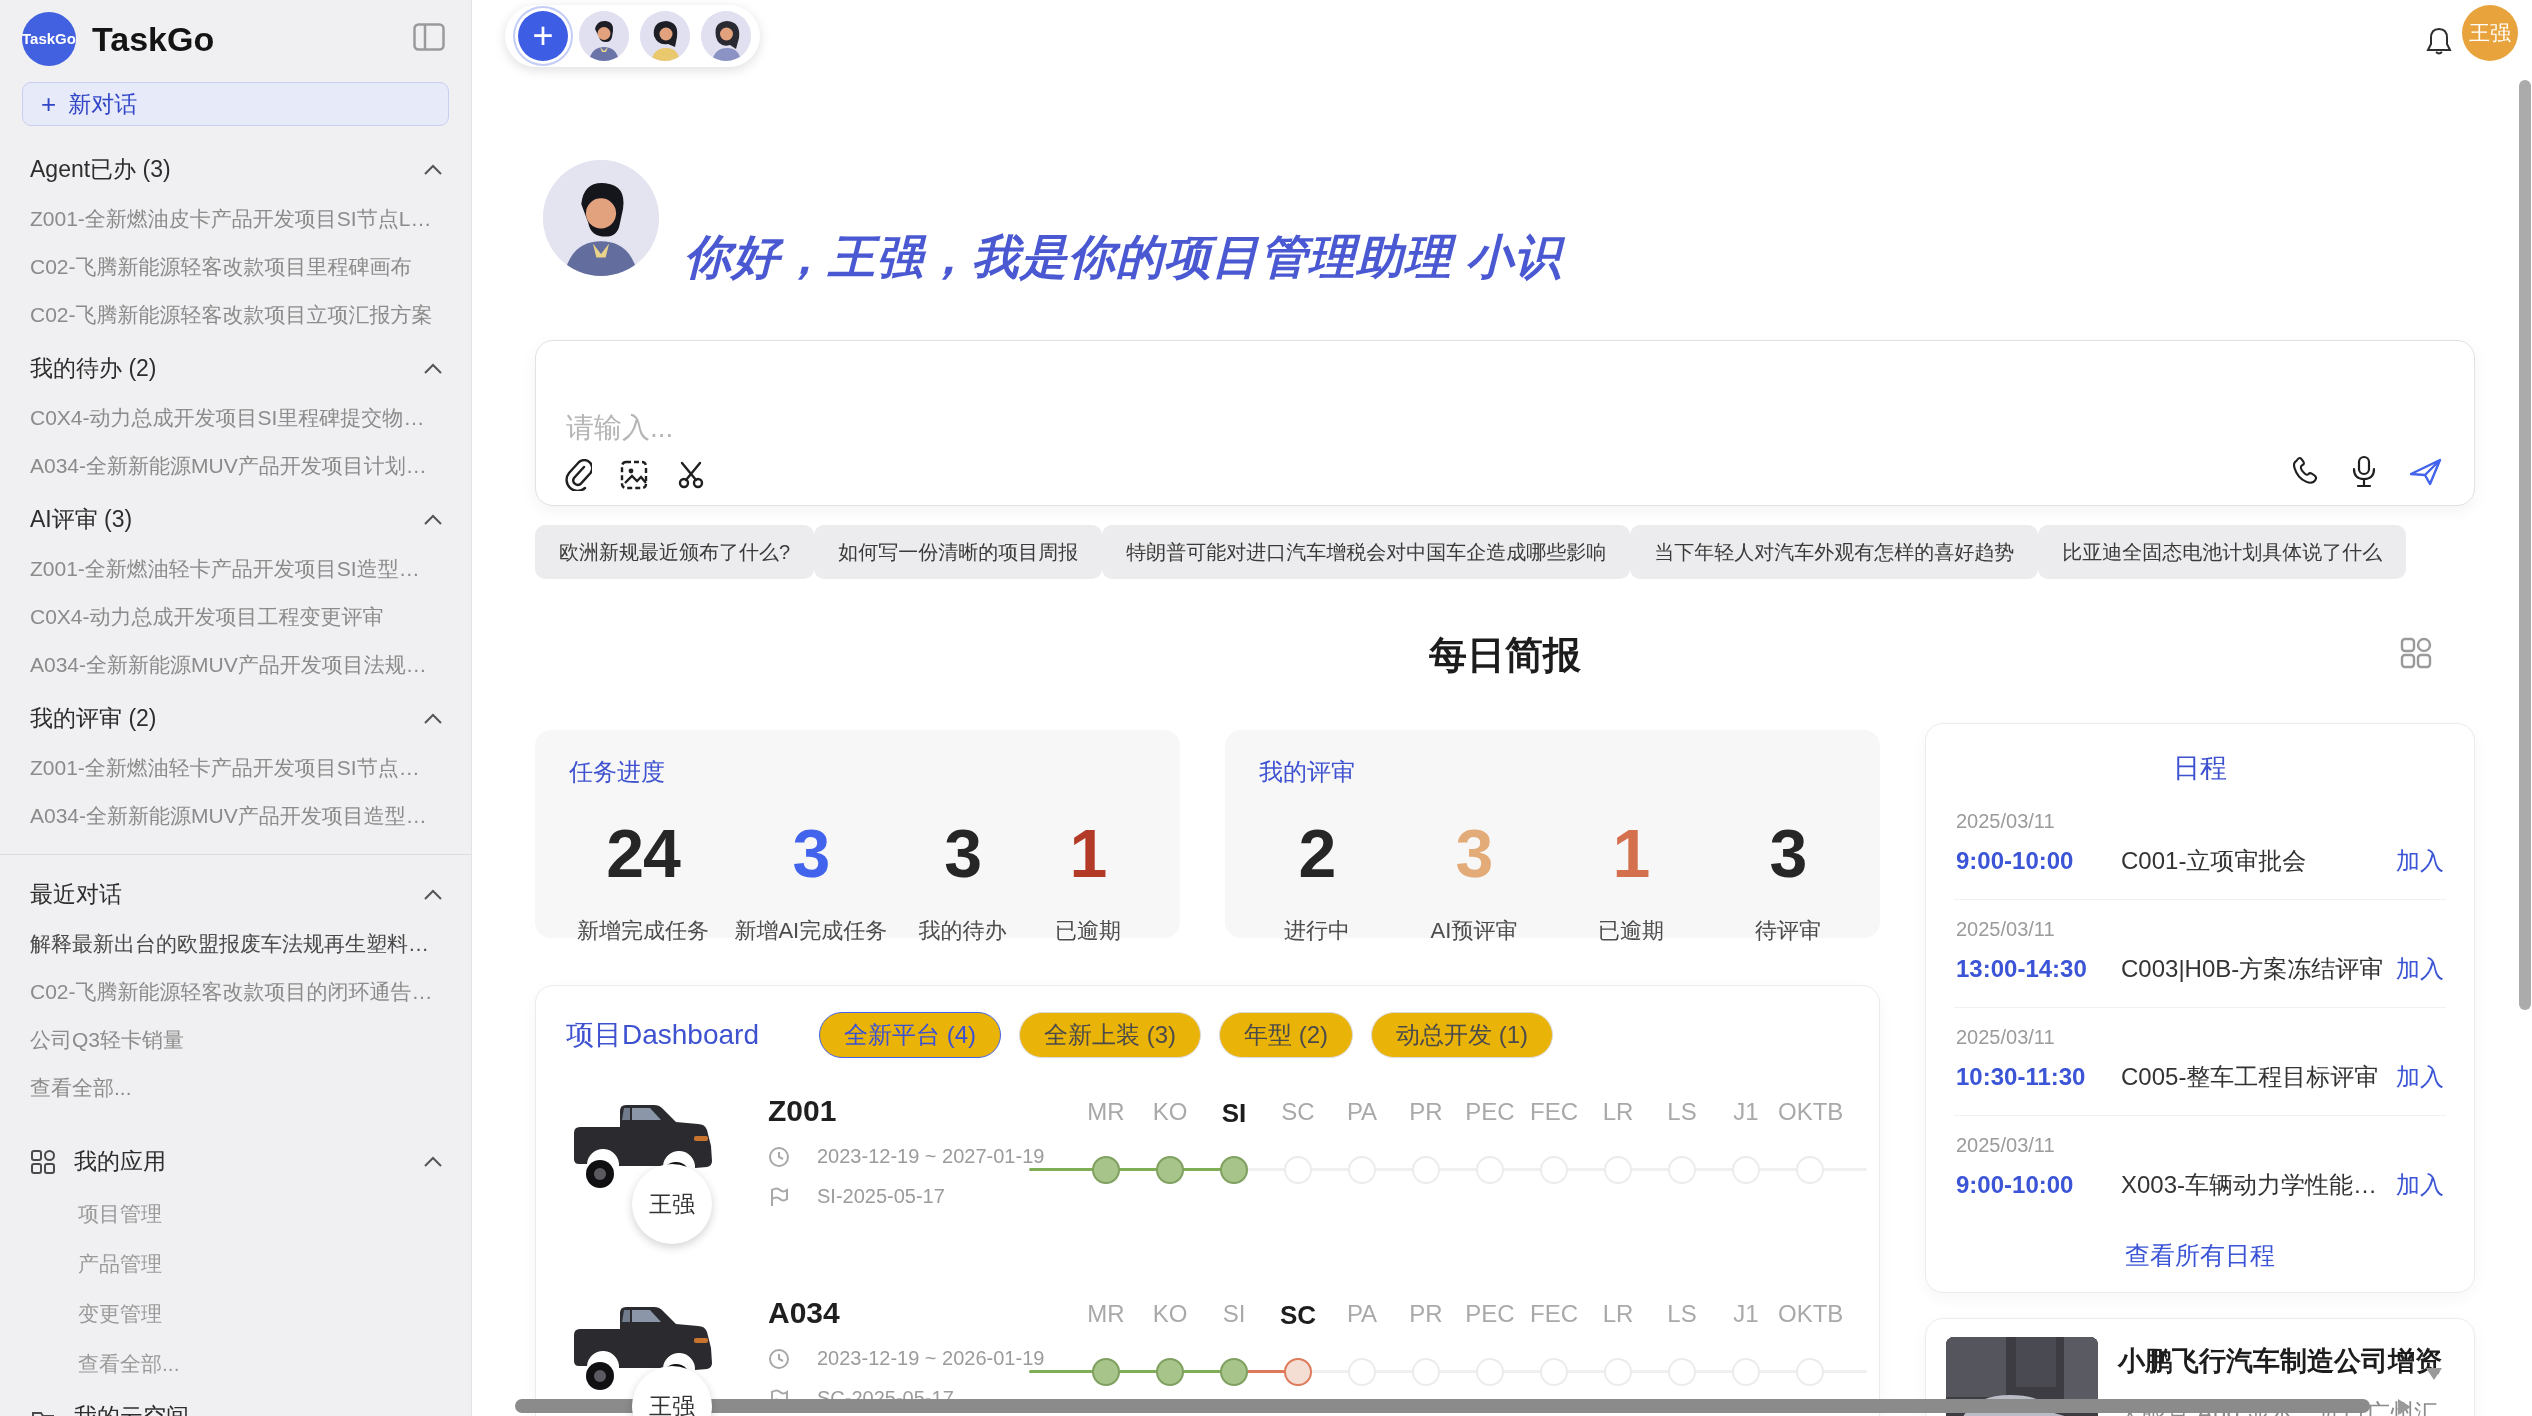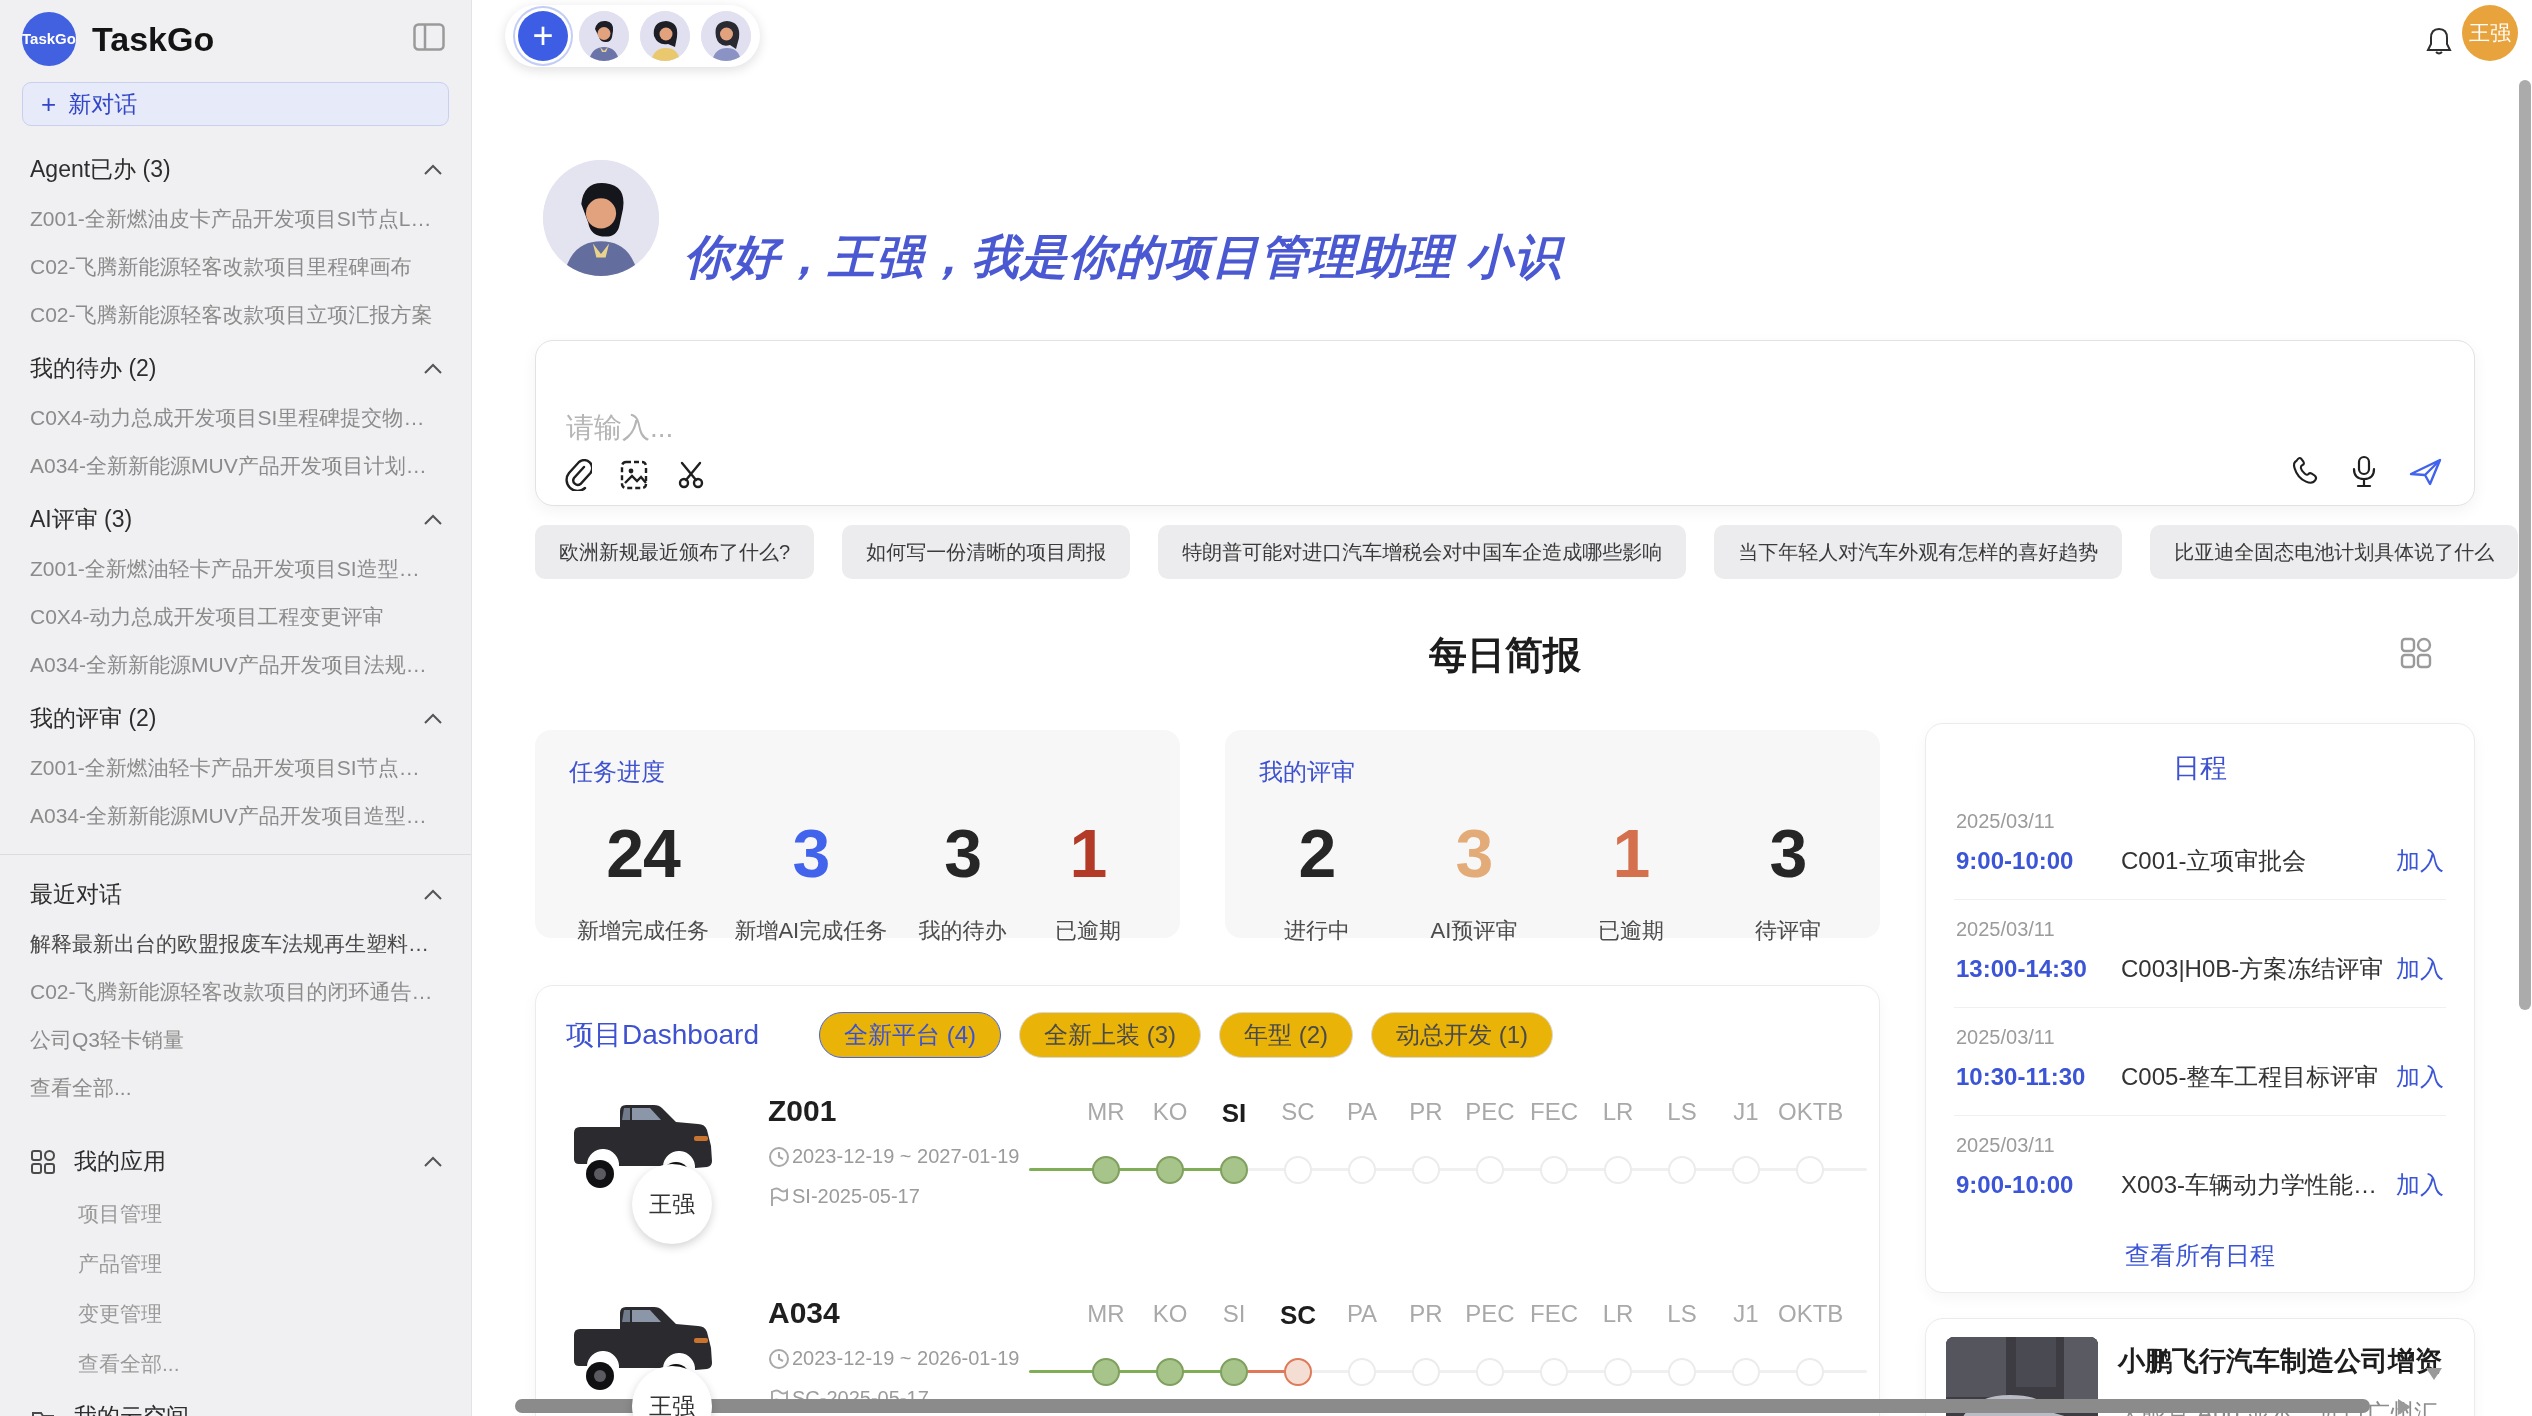--- a/index.html
+++ b/index.html
@@ -57,21 +57,21 @@
   .input-card { position:absolute; left:535px; top:340px; width:1940px; height:166px;
                 background:#fff; border:1px solid #e2e2e5; border-radius:18px;
                 box-shadow:0 5px 16px rgba(0,0,0,.05); }
   .input-ph { position:absolute; left:30px; top:68px; font-size:28px; color:#b5b5b5; }
   .input-left-icons { position:absolute; left:26px; bottom:14px; display:flex; gap:26px; align-items:center; }
   .input-right-icons { position:absolute; right:30px; bottom:16px; display:flex; gap:30px; align-items:center; }
   .icon-btn { cursor:pointer; display:flex; }
 
   
   .chips { position:absolute; left:535px; top:525px; width:1556px; display:flex;
-           justify-content:space-between;gap:28px; }
+           justify-content:space-between; }
   .chip { height:54px; background:#ececee; border-radius:10px; display:flex; align-items:center;
           padding:0 24px; font-size:20px; color:#3a3a3a; white-space:nowrap; cursor:pointer; }
 
   
   .briefing-head { position:absolute; left:535px; top:630px; width:1940px; height:50px; }
   .briefing-title { text-align:center; font-size:38px; font-weight:bold; color:#1c1c1c; }
   .briefing-grid-icon { position:absolute; right:42px; top:6px; cursor:pointer; }
 
   .stat-card { position:absolute; top:730px; height:208px; background:#f7f7f8;
                border-radius:16px; padding:26px 34px; }
@@ -110,21 +110,21 @@
          cursor:pointer; white-space:nowrap; }
   .tab.active { border-color:#4263eb; color:#3b51d4; }
   .project-row { display:flex; margin-top:30px; position:relative; height:172px; }
   .truck-wrap { width:160px; position:relative; flex:none; }
   .owner-badge { position:absolute; left:66px; top:76px; width:80px; height:80px;
                  border-radius:50%; background:#fff; box-shadow:0 3px 10px rgba(0,0,0,.18);
                  display:flex; align-items:center; justify-content:center; font-size:23px;
                  color:#333; z-index:2; }
   .proj-info { margin-left:42px; width:290px; flex:none; }
   .proj-name { font-size:30px; font-weight:bold; color:#1f1f1f; margin-top:6px; }
-  .proj-meta { display:flex; align-items:center; gap:2px; color:#9b9b9b; font-size:20px;
+  .proj-meta { display:flex; align-items:center; gap:27px; color:#9b9b9b; font-size:20px;
                margin-top:17px; }
   .timeline { flex:1; padding-top:10px; margin-left:16px; }
   .ms-labels { display:flex; }
   .ms-label { width:64px; text-align:center; font-size:24px; color:#a9a9a9; }
   .ms-label.current { color:#1d1d1d; font-weight:bold; font-size:26px; }
   .ms-dots { position:relative; height:34px; margin-top:24px; width:768px; }
   .track { position:absolute; top:15px; height:3px; border-radius:2px; background:#f0f0f0;
            left:-45px; width:838px; }
   .track-green { position:absolute; top:15px; height:3px; border-radius:2px; background:#7fae57;
                  left:-45px; }

